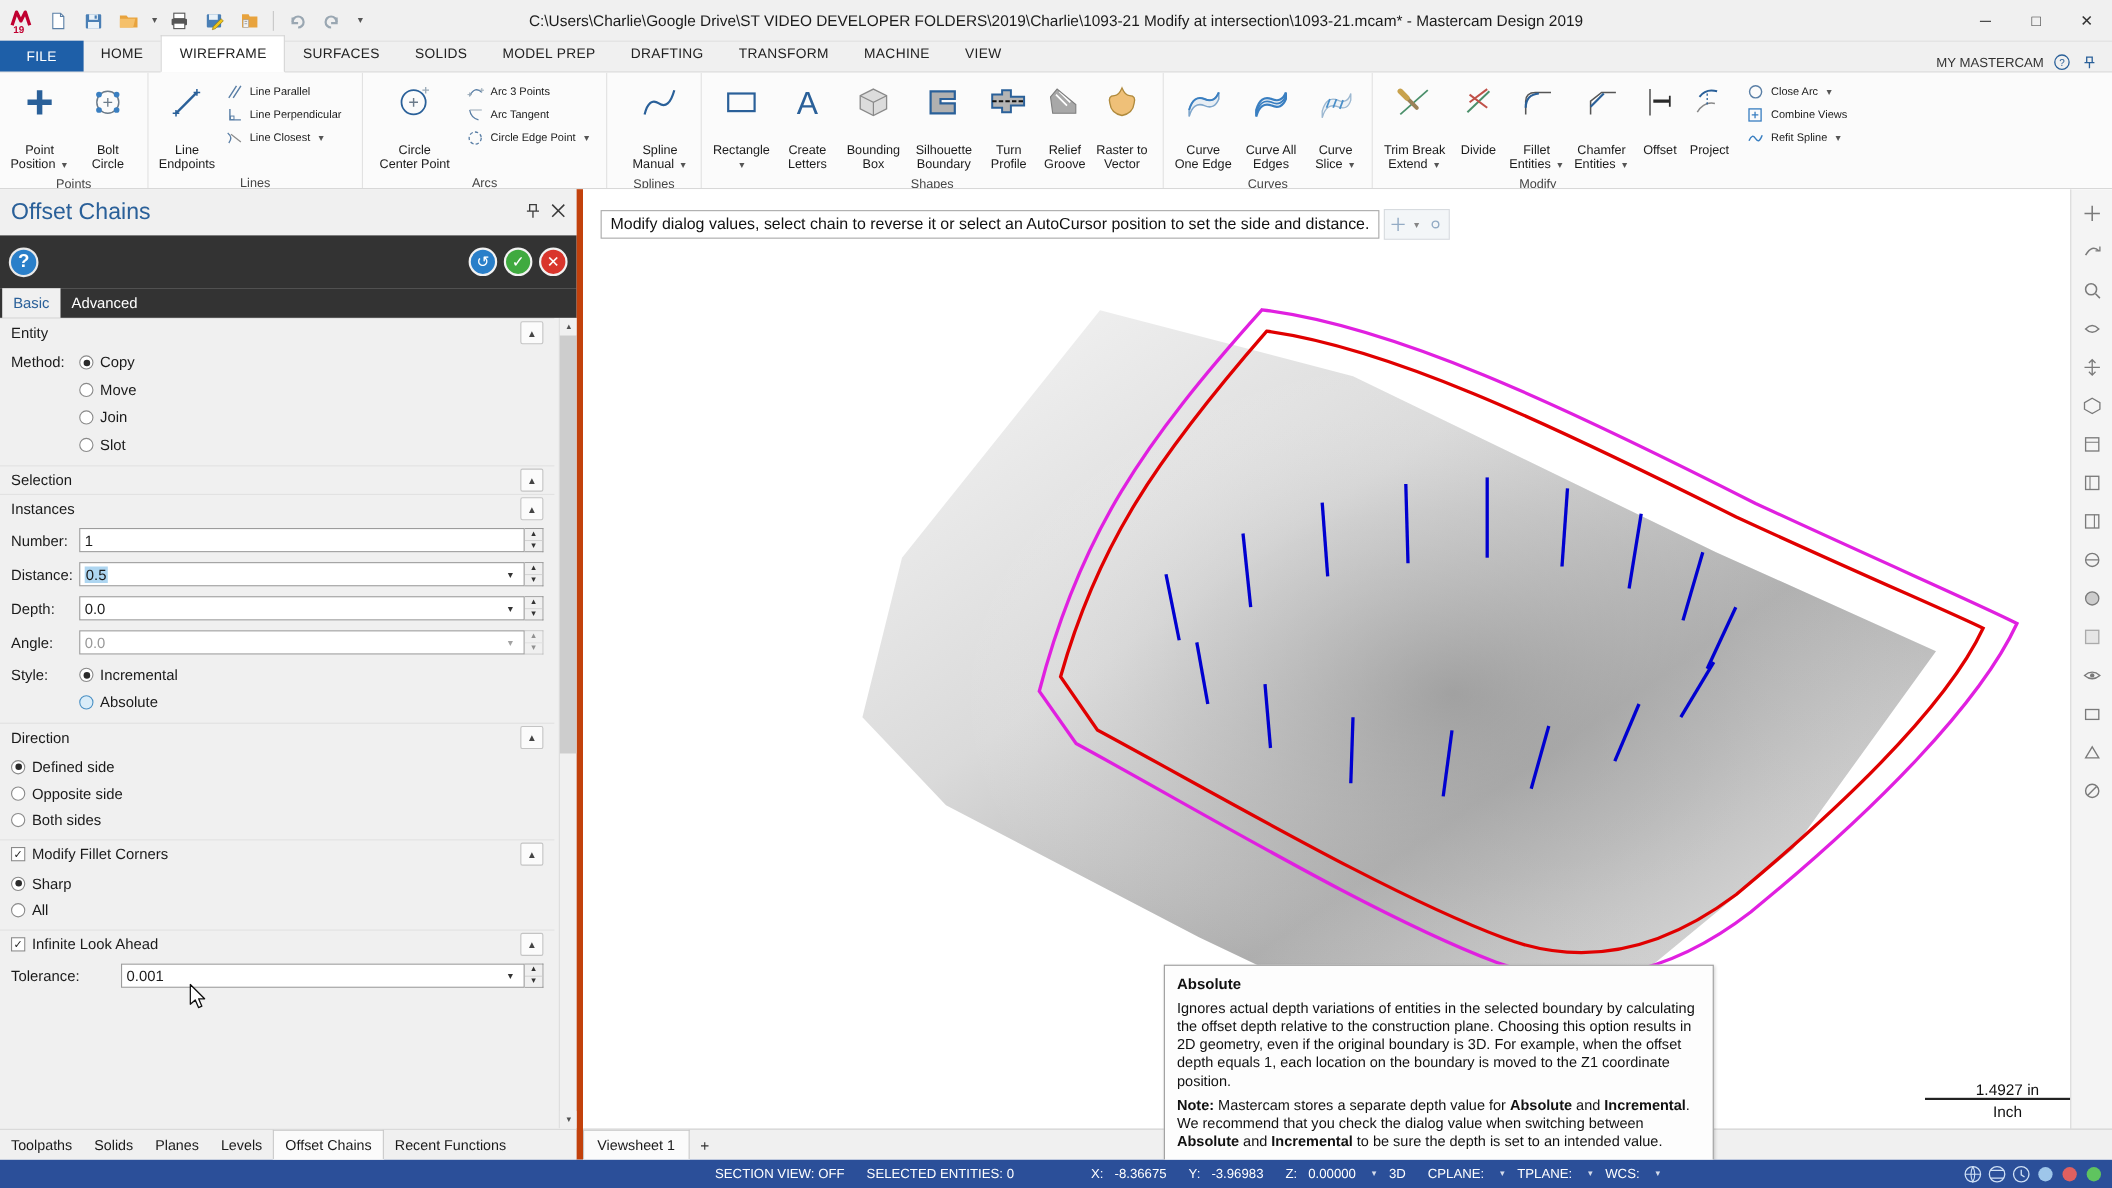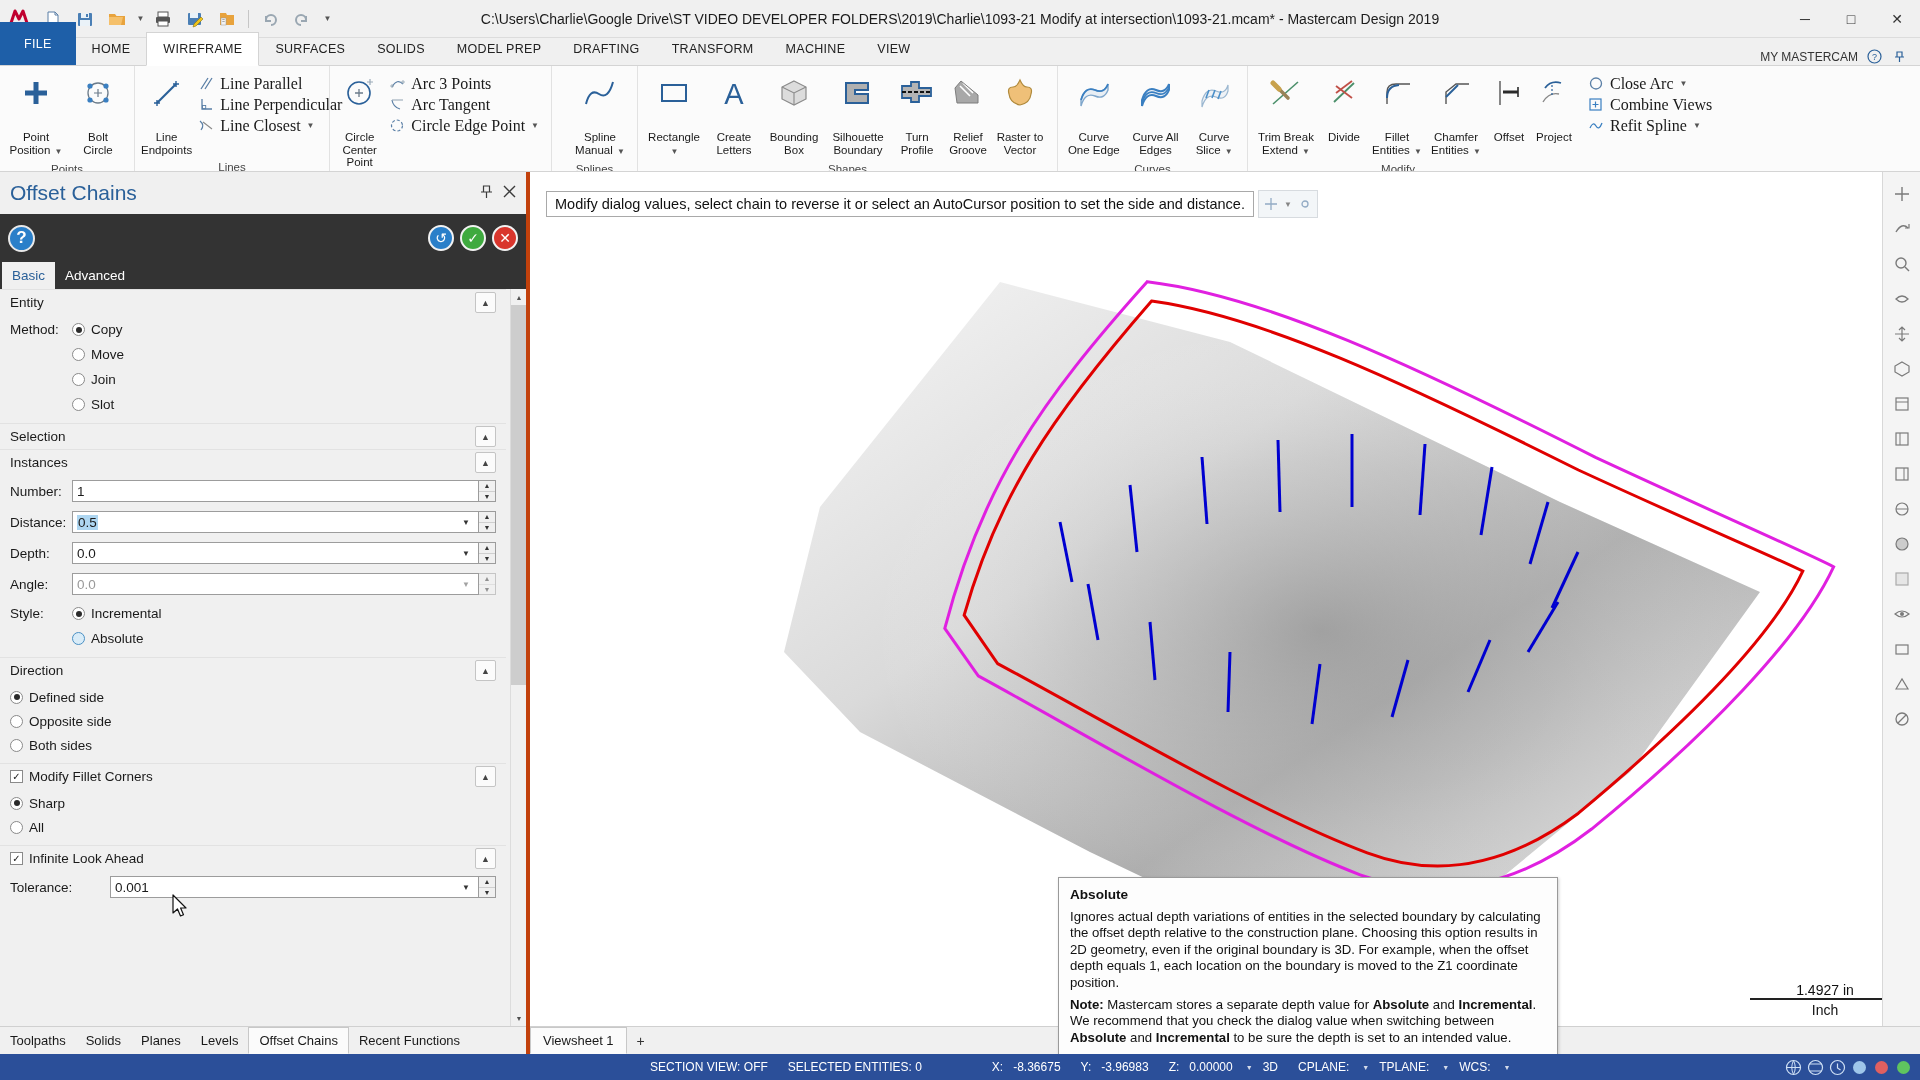--- a/index.html
+++ b/index.html
@@ -31,21 +31,21 @@
 
   
   .ribbon-tabs {
     height:28px; background:#f0f0f0; display:flex; align-items:flex-end; flex:none;
     border-bottom:1px solid #d4d4d4; position:relative;
   }
   .rtab {
     height:28px; padding:16px 16px; display:flex; align-items:center; justify-content:center;
     font-size:12.5px; color:#222; letter-spacing:.3px;
   }
-  .rtab.file { background:#1e5fa8; color:#fff; font-weight:400; padding:0 24px; height:43px;}
+  .rtab.file { background:#1e5fa8; color:#fff; font-weight:400; padding:0 24px; height:28px;}
   .rtab.active { background:#fff; border:1px solid #d4d4d4; border-bottom:1px solid #fff; position:relative; top:1px; }
   .tabs-right { margin-left:auto; display:flex; align-items:center; gap:8px; padding-right:12px; font-size:12px; color:#333;}
   .tr-ico { width:17px;height:17px;display:inline-flex;align-items:center;justify-content:center;color:#2a6099; }
 
   
   .ribbon {
     height:106px; background:#fbfbfb; border-bottom:1px solid #d4d4d4; flex:none;
     display:flex; align-items:stretch; position:relative; overflow:hidden;
   }
   .rgroup { display:flex; flex-direction:column; position:relative; padding:2px 0 0 0; }
@@ -56,28 +56,28 @@
     width:56px; display:flex; flex-direction:column; align-items:center; padding:2px 1px;
     border-radius:2px; cursor:default;
   }
   .big-btn.w64 { width:64px; }
   .big-btn.w60 { width:60px; }
   .big-ico { height:40px; display:flex; align-items:center; justify-content:center; }
   .big-lab { font-size:11.5px; line-height:12.5px; text-align:center; color:#1a1a1a; margin-top:18px; }
   .small-col { display:flex; flex-direction:column; padding-top:2px; }
   .small-btn { display:flex; align-items:center; gap:5px; padding:2px 7px 2px 4px; border-radius:2px; height:21px; }
   .small-ico { width:18px;height:17px;display:flex;align-items:center;justify-content:center;flex:none; }
-  .small-lab { font-size:16px; color:#1a1a1a; white-space:nowrap;font-family:Liberation Serif, serif; }
+  .small-lab { font-size:10px; color:#1a1a1a; white-space:nowrap; }
   .caret { font-size:8px; color:#555; margin-left:1px; }
 
   
   .main { flex:1; display:flex; min-height:0; position:relative; }
 
   
-  .panel { width:530px; background:#f0f0f0; display:flex; flex-direction:column; flex:none; border-right:4px solid #c2410c; position:relative;}
+  .panel { width:530px; background:#f0f0f0; display:flex; flex-direction:column; flex:none; border-right:6px solid #c2410c; position:relative;}
   .panel-title { height:42px; display:flex; align-items:center; padding:0 10px; background:#f0f0f0; }
   .panel-title h1 { font-size:21px; font-weight:400; color:#2a6099; }
   .panel-title .pt-icons { margin-left:auto; display:flex; gap:10px; align-items:center; color:#444; font-size:13px;}
   .panel-dark { height:48px; background:#333333; display:flex; align-items:center; padding:0 8px; }
   .help-circ { width:27px;height:27px;border-radius:50%;background:#2a7fc9;color:#fff;display:flex;align-items:center;justify-content:center;font-size:17px;font-weight:bold;border:2px solid #e9e9e9;}
   .dark-actions { margin-left:auto; display:flex; gap:6px; align-items:center; }
   .circ-btn { width:26px;height:26px;border-radius:50%;display:flex;align-items:center;justify-content:center;color:#fff;font-size:14px;border:2px solid #f2f2f2; }
   .cb-blue { background:#2a7fc9; } .cb-green { background:#3faa3f; } .cb-red { background:#d9352c; }
   .panel-tabs { height:27px; background:#333333; display:flex; align-items:stretch; padding-left:2px;}
   .ptab { padding:0 10px; display:flex; align-items:center; font-size:13.5px; color:#ffffff; }

